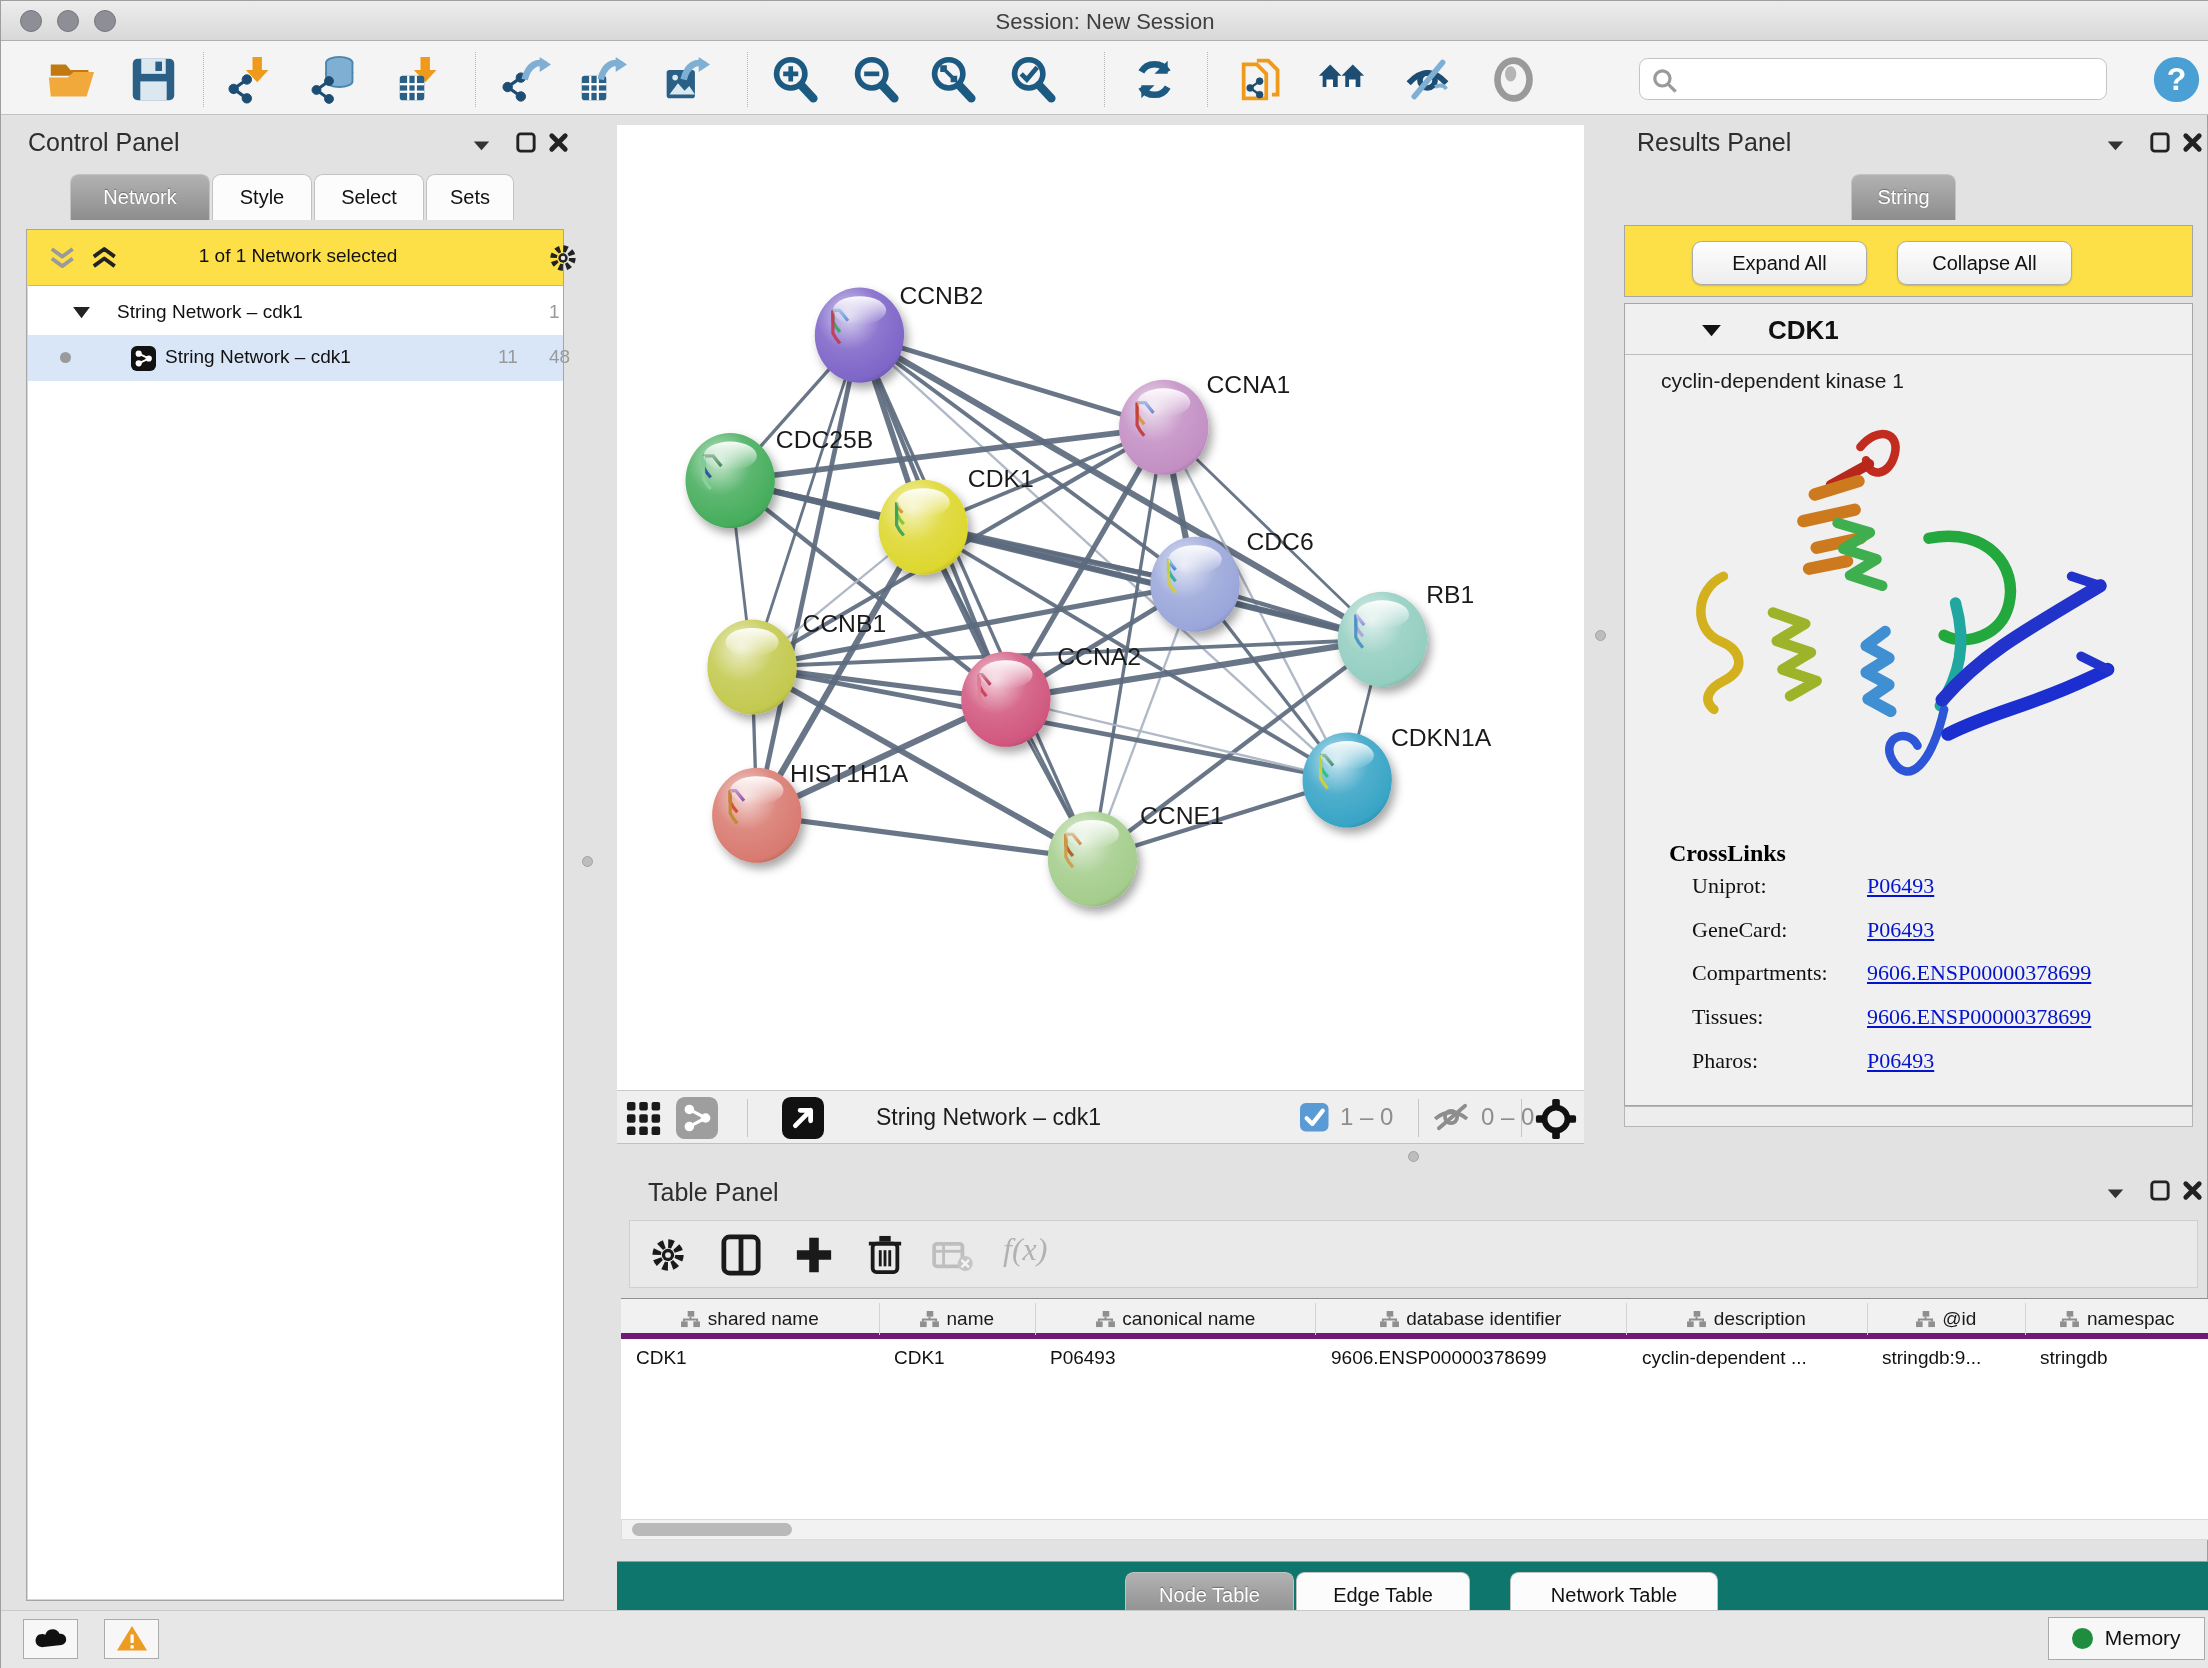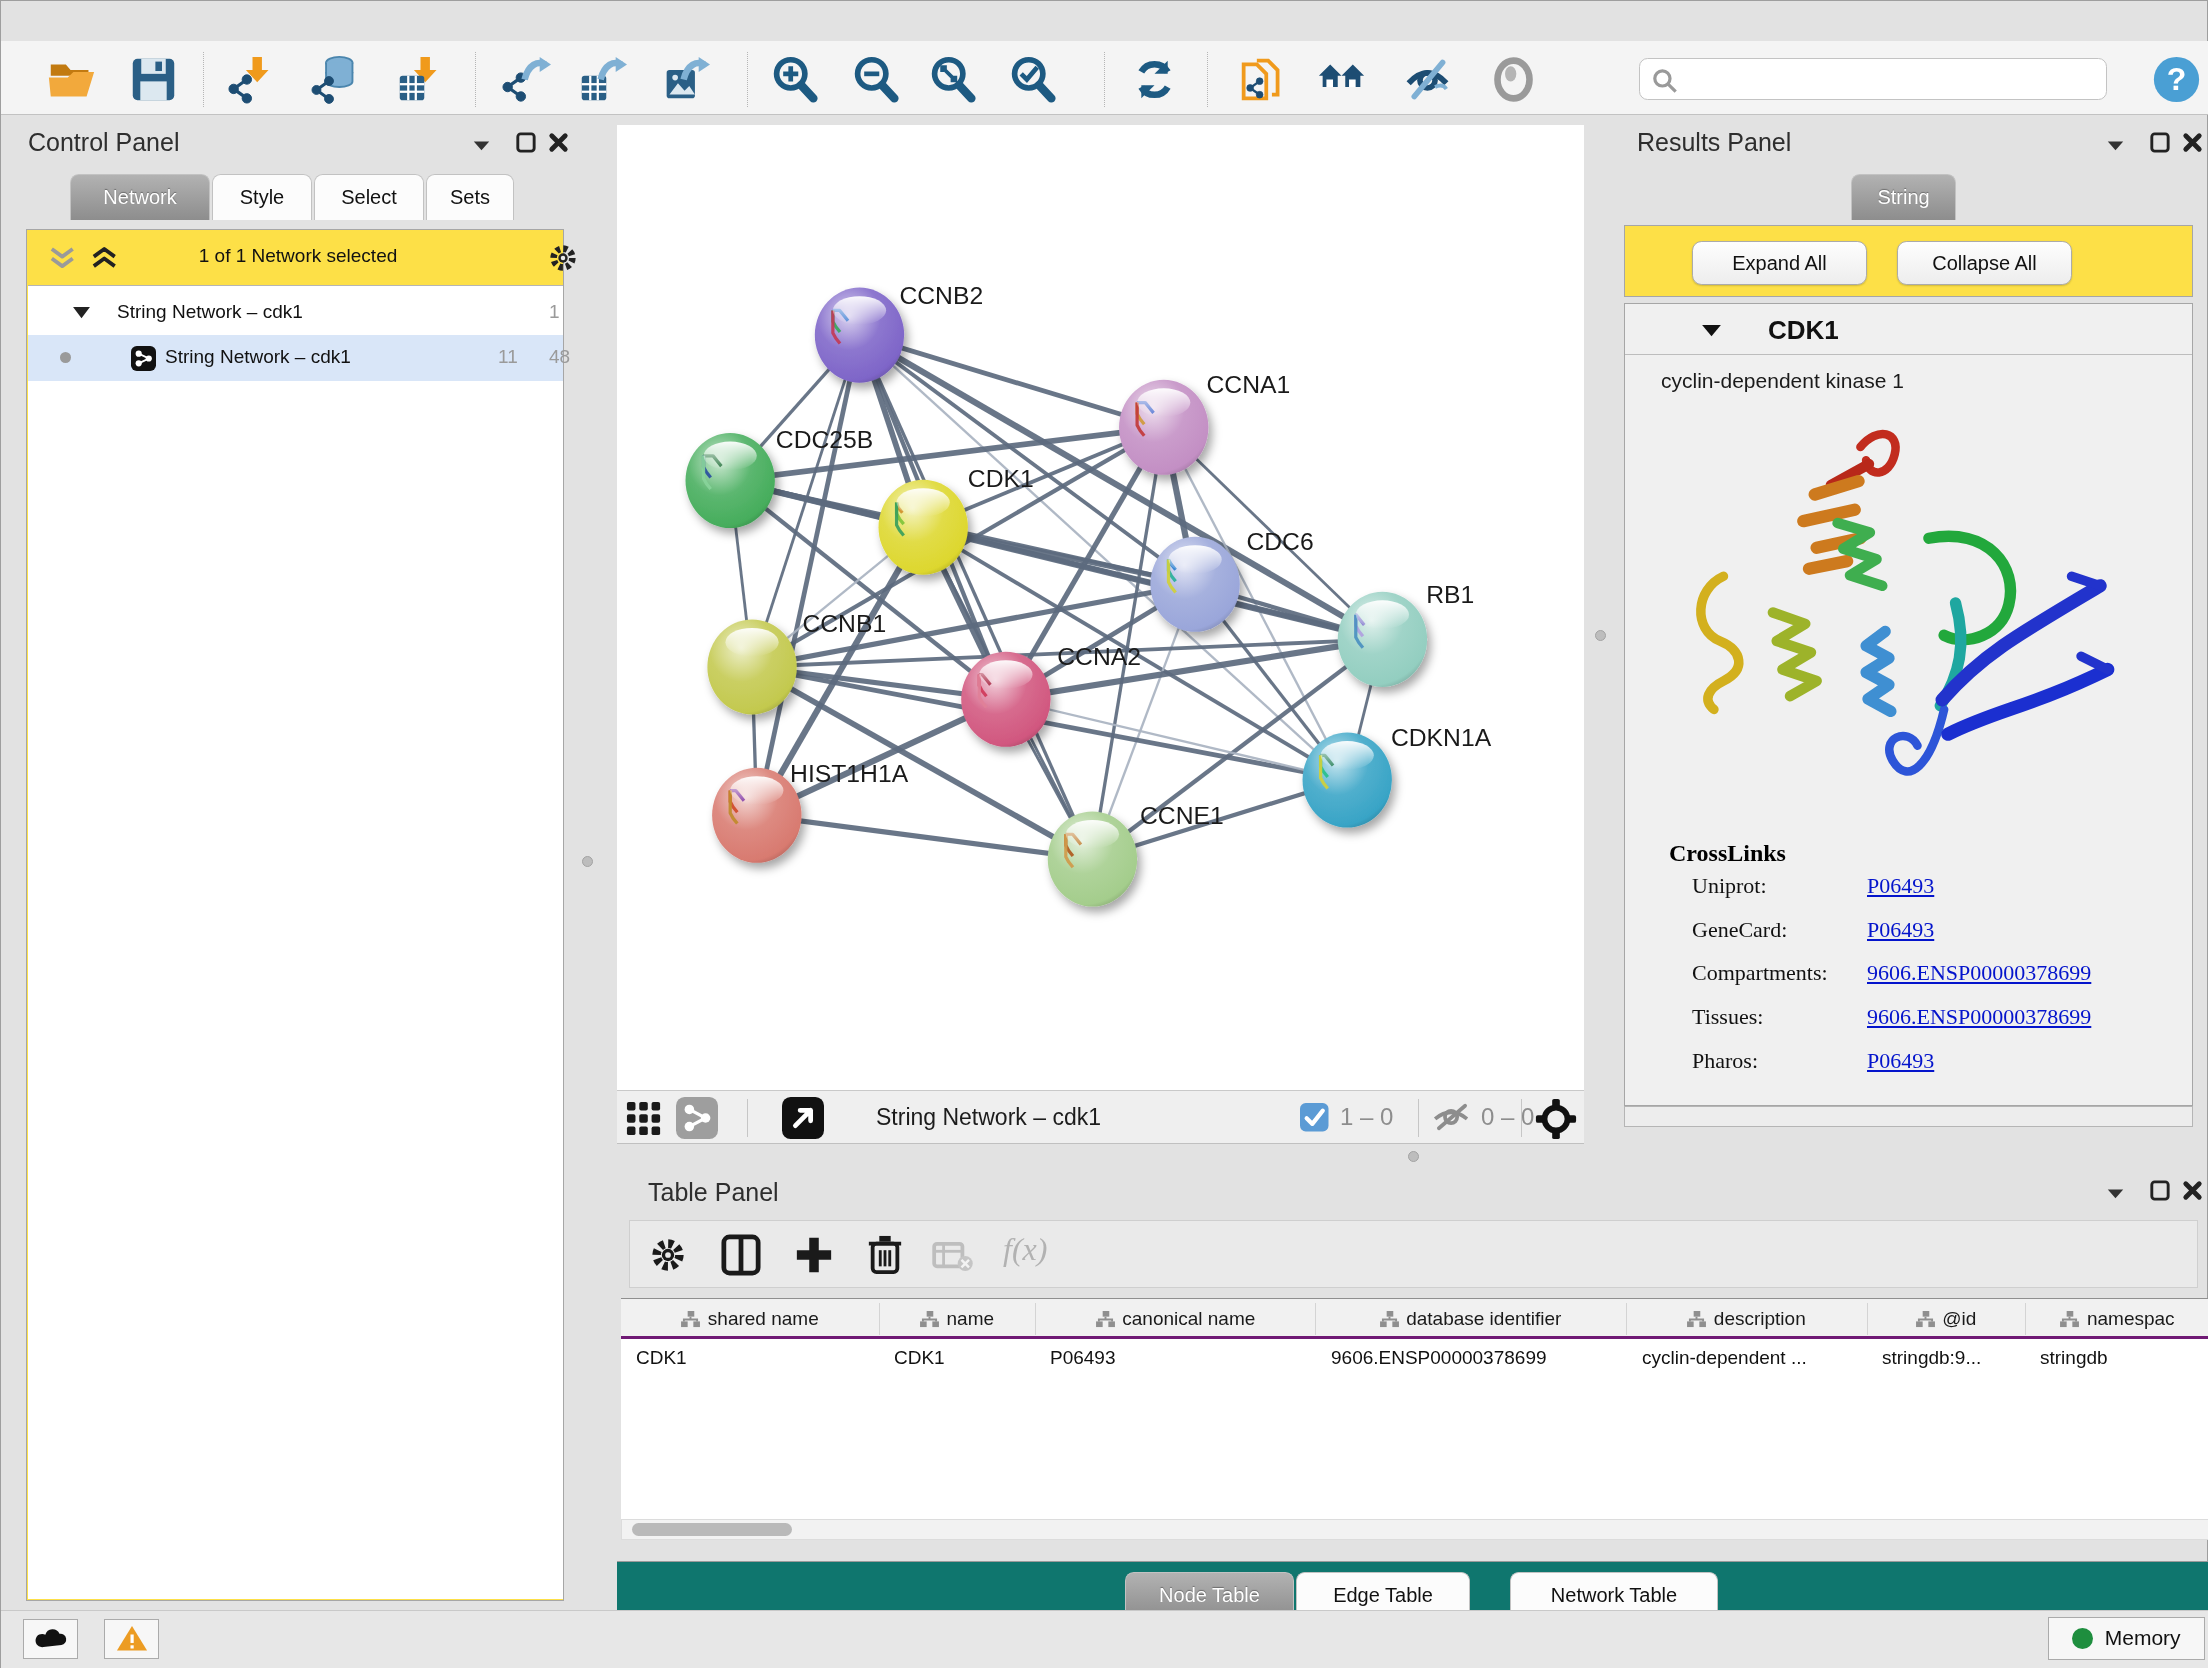--- a/index.html
+++ b/index.html
@@ -62,21 +62,21 @@
   #rp-gene { font-size:26px; font-weight:bold; color:#111; }
   #rp-desc { font-size:21px; color:#1a1a1a; }
   .xl-serif { font-family:"Liberation Serif", serif; }
   .xl-head { font-size:24px; font-weight:bold; color:#000; }
   .xl-label { font-size:22px; color:#111; }
   .xl-link { font-size:22px; color:#0414cc; text-decoration:underline; cursor:pointer; }
 
   
   #tp-toolbar { left:628px; top:1219px; width:1569px; height:68px; background:#eaeaea; border:1px solid #cfcfcf; }
   #tp-table { left:620px; top:1297px; width:1588px; height:221px; background:#fff; border-top:1.9px solid #8f8f8f; }
-  #tp-header { position:absolute; left:0; top:0; width:100%; height:40px; background:#f1f1f1; border-bottom:3px solid #701a75; }
+  #tp-header { position:absolute; left:0; top:0; width:100%; height:40px; background:#f1f1f1; border-bottom:6px solid #701a75; }
   .th-cell { position:absolute; top:0; height:40px; display:flex; align-items:center; justify-content:center;
     gap:7.6px; font-size:19px; color:#1a1a1a; cursor:pointer; }
   .th-div { position:absolute; top:3.8px; width:0; height:32px; border-left:1px solid #d4d4d4; }
   .td-cell { position:absolute; top:48px; font-size:19px; color:#111; }
   #tp-hscroll { left:620px; top:1518px; width:1588px; height:21px; background:#f2f2f2; border:1px solid #dcdcdc; }
   #tp-hthumb { left:9.5px; top:2.9px; width:160px; height:13.3px; border-radius:6.7px; background:#b9b9b9; }
   #tp-foot { left:616px; top:1560px; width:1592px; height:49px; border-top:1.9px solid #9a9a9a; background:#0f766e; }
 
   
   #statusbar { left:0; top:1609px; width:2208px; height:59px; background:#e7e7e7; border-top:1px solid #c9c9c9; }
@@ -87,20 +87,26 @@
     font-size:21px; color:#111; cursor:pointer; }
   #mem-dot { width:21px; height:21px; border-radius:50%; background:#1e8e3e; }
   svg { display:block; }
   text { font-family:"Liberation Sans", sans-serif; }
 </style>
 </head>
 <body>
 
 <div id="window">
 
+  <div id="titlebar" class="abs">
+    <div class="traffic abs" style="left:19px"></div>
+    <div class="traffic abs" style="left:56px"></div>
+    <div class="traffic abs" style="left:93px"></div>
+    <div id="win-title" class="abs">Session: New Session</div>
+  </div>
 
   <div id="toolbar" class="abs">
     <div id="tb-icons">
         <span class="abs tb-icon" style="left:46px">
           <svg width="49" height="49" viewBox="0 0 52 52">
             <path d="M4 10 h16 l5 6 h19 v6 H4 Z" fill="#c27a10"></path>
             <path d="M2 24 h20 l6-6 h22 l-8 26 H4 Z" fill="#f2a93c"></path>
           </svg>
         </span>
         <span class="abs tb-icon" style="left:128px">

